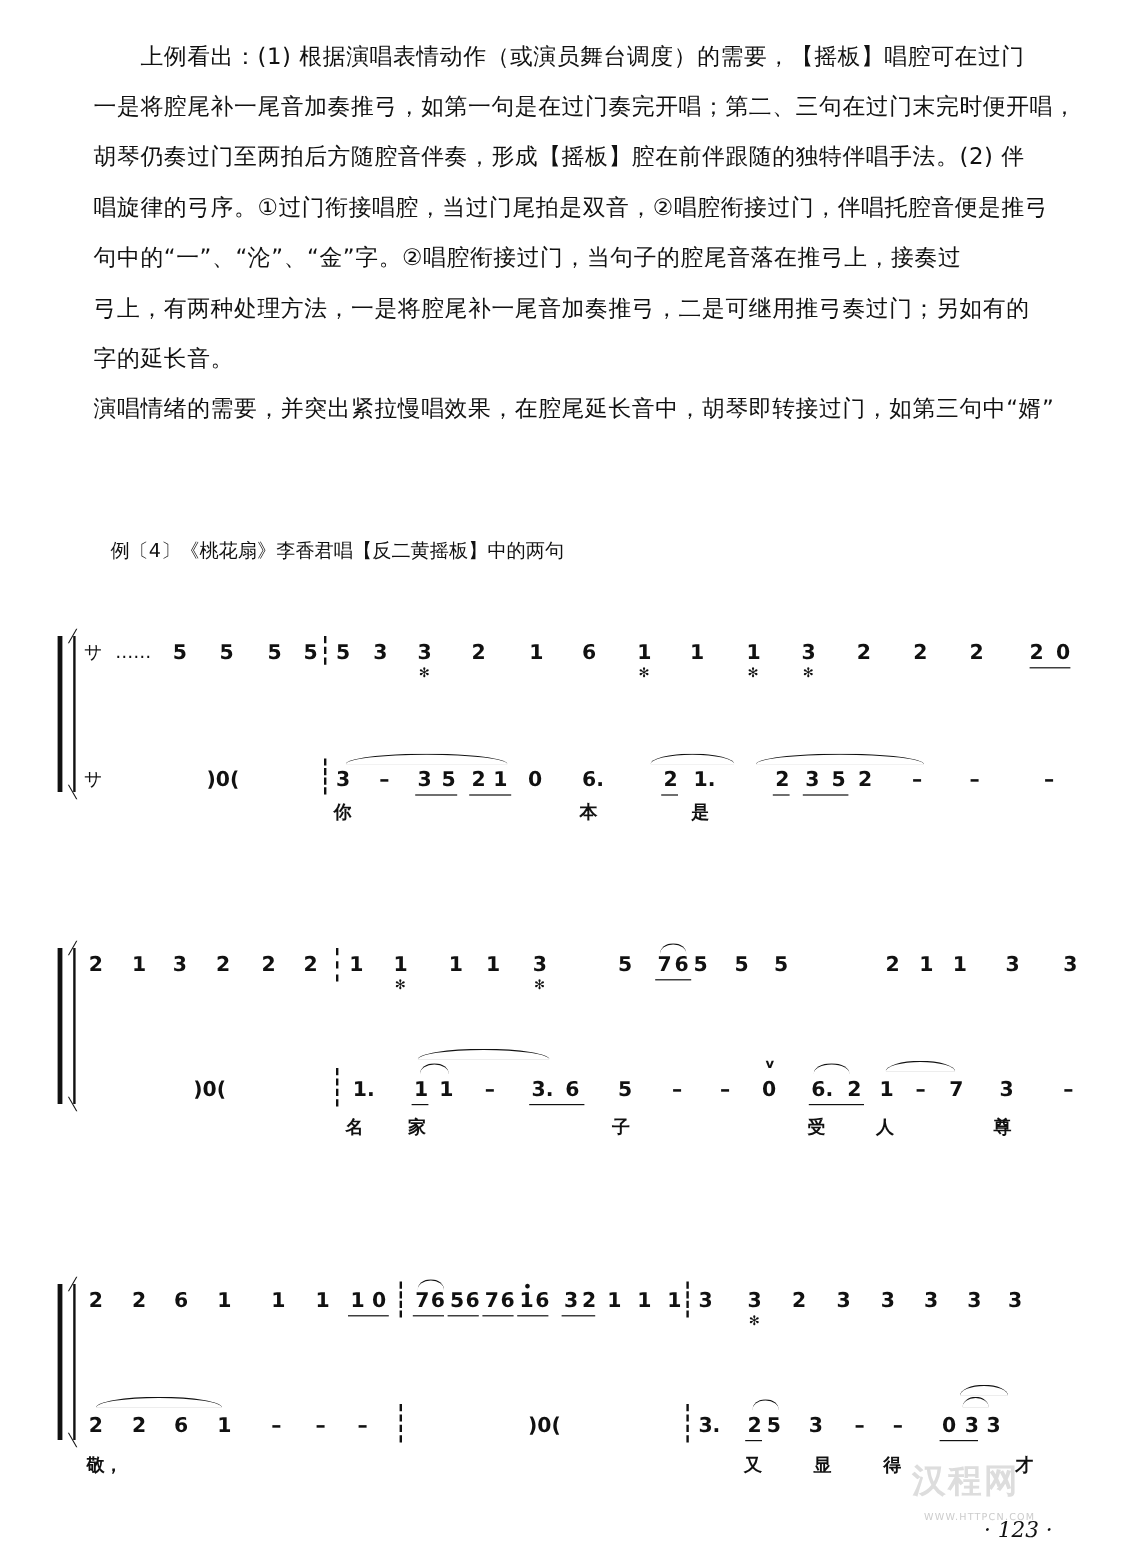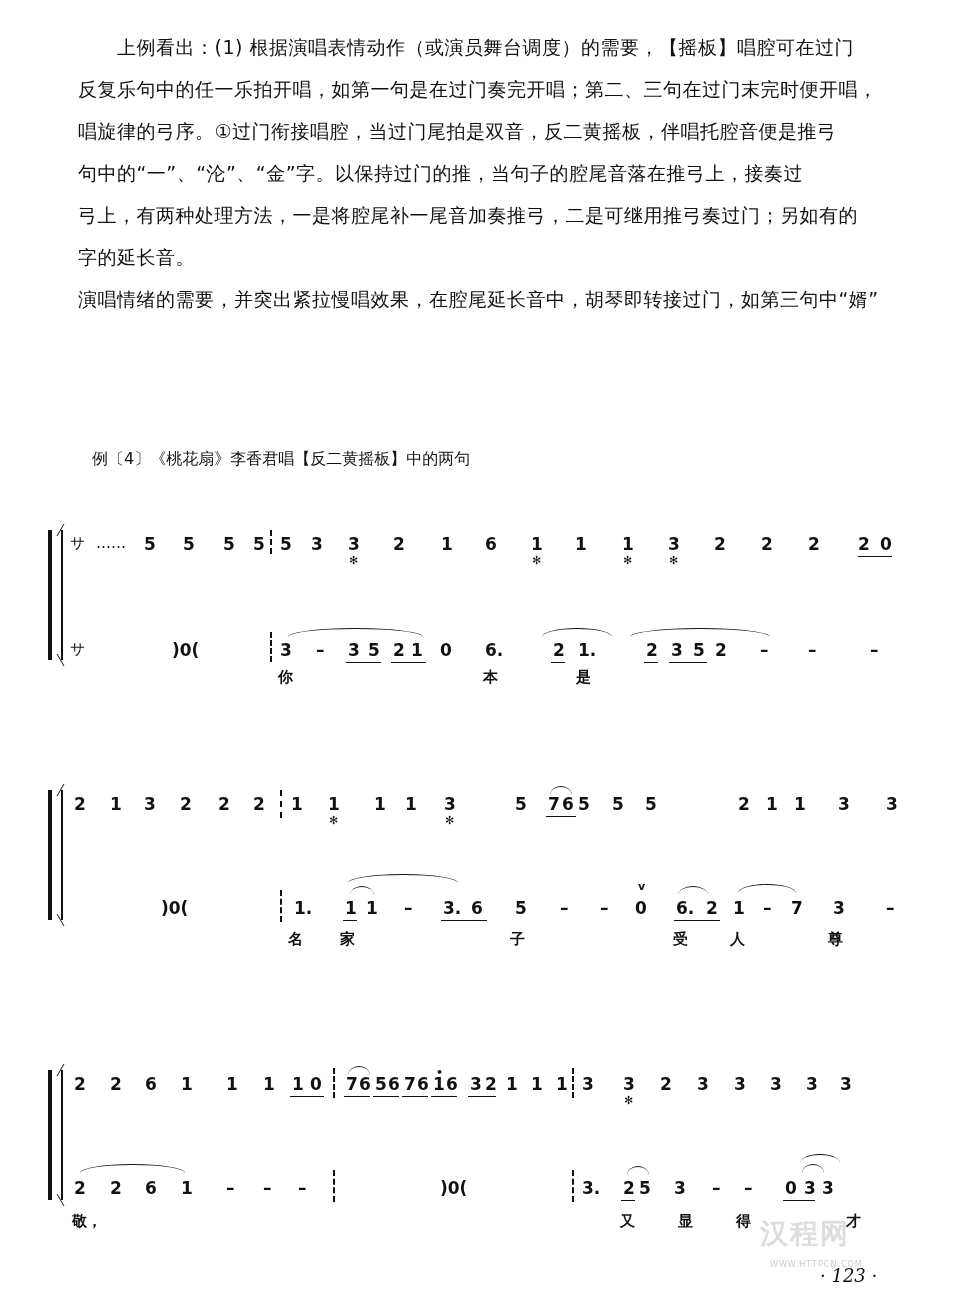--- a/index.html
+++ b/index.html
@@ -21,23 +21,24 @@
   .mark{position:absolute;font-size:11px;font-weight:bold;}
   .pagenum{position:absolute;left:820px;top:1265px;font-style:italic;font-family:"DejaVu Serif",serif;font-size:18px;}
   .wm{position:absolute;left:760px;top:1215px;color:#ddd;font-size:28px;font-weight:bold;letter-spacing:2px;}
   .wm2{position:absolute;left:770px;top:1260px;color:#ccc;font-size:8px;letter-spacing:1px;}
 </style>
 </head>
 <body>
 
 <div class="para" style="top:26px;">
   <span class="line">　　上例看出：(1) 根据演唱表情动作（或演员舞台调度）的需要，【摇板】唱腔可在过门</span>
-  <span class="line">反复乐句中的任一乐拍开唱，如第一句是在过门奏完开唱；第二、三句在过门末完时便开唱，</span>
-  <span class="line">唱旋律的弓序。①过门衔接唱腔，当过门尾拍是双音，反二黄摇板，伴唱托腔音便是推弓</span>
-  <span class="line">句中的“一”、“沦”、“金”字。以保持过门的推，当句子的腔尾音落在推弓上，接奏过</span>
+  <span class="line">一是将腔尾补一尾音加奏推弓，如第一句是在过门奏完开唱；第二、三句在过门末完时便开唱，</span>
+  <span class="line">胡琴仍奏过门至两拍后方随腔音伴奏，形成【摇板】腔在前伴跟随的独特伴唱手法。(2) 伴</span>
+  <span class="line">唱旋律的弓序。①过门衔接唱腔，当过门尾拍是双音，②唱腔衔接过门，伴唱托腔音便是推弓</span>
+  <span class="line">句中的“一”、“沦”、“金”字。②唱腔衔接过门，当句子的腔尾音落在推弓上，接奏过</span>
   <span class="line">弓上，有两种处理方法，一是将腔尾补一尾音加奏推弓，二是可继用推弓奏过门；另如有的</span>
   <span class="line">字的延长音。</span>
   <span class="line">演唱情绪的需要，并突出紧拉慢唱效果，在腔尾延长音中，胡琴即转接过门，如第三句中“婿”</span>
 </div>
 
 <div class="caption">例〔4〕《桃花扇》李香君唱【反二黄摇板】中的两句</div>
 
 <div class="system" style="top:520px;width:860px;height:150px;">
   <div class="brace" style="top:10px;height:130px;"></div>
   <span class="label" style="left:22px;top:14px;">サ</span>

